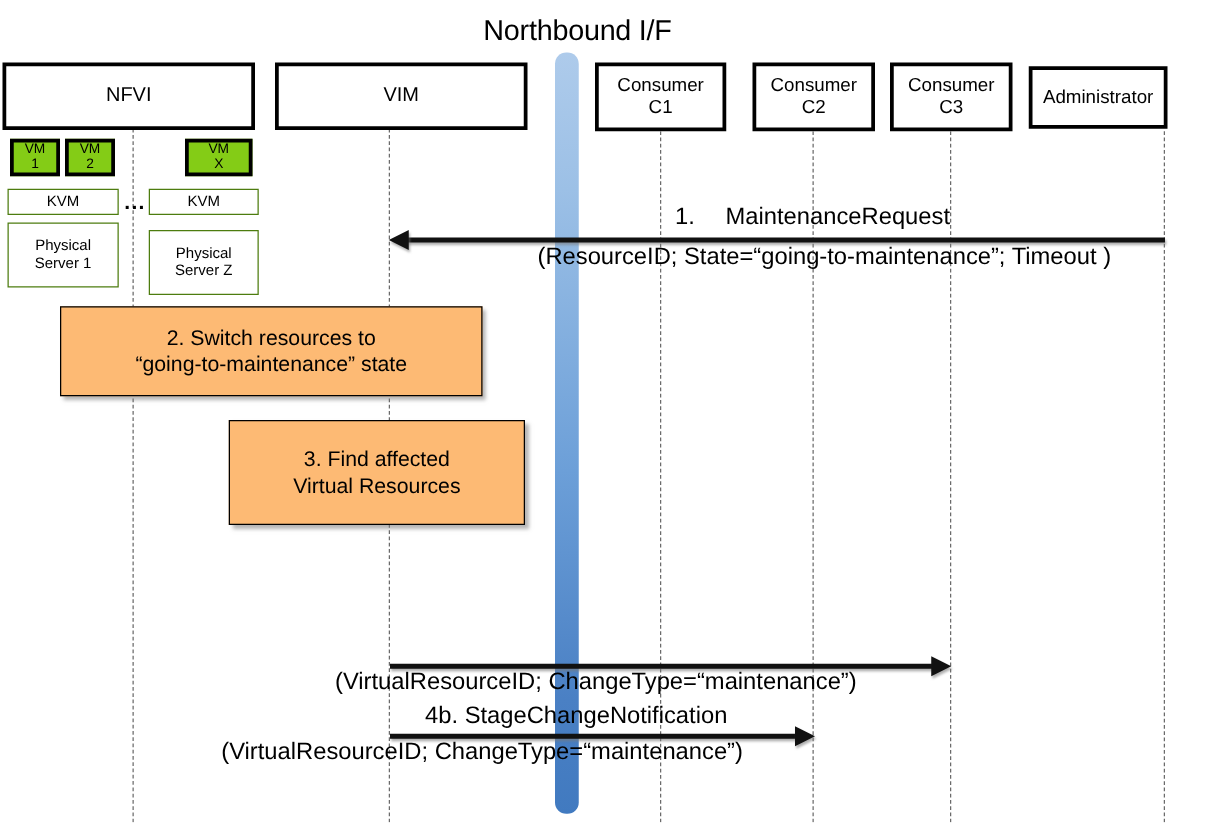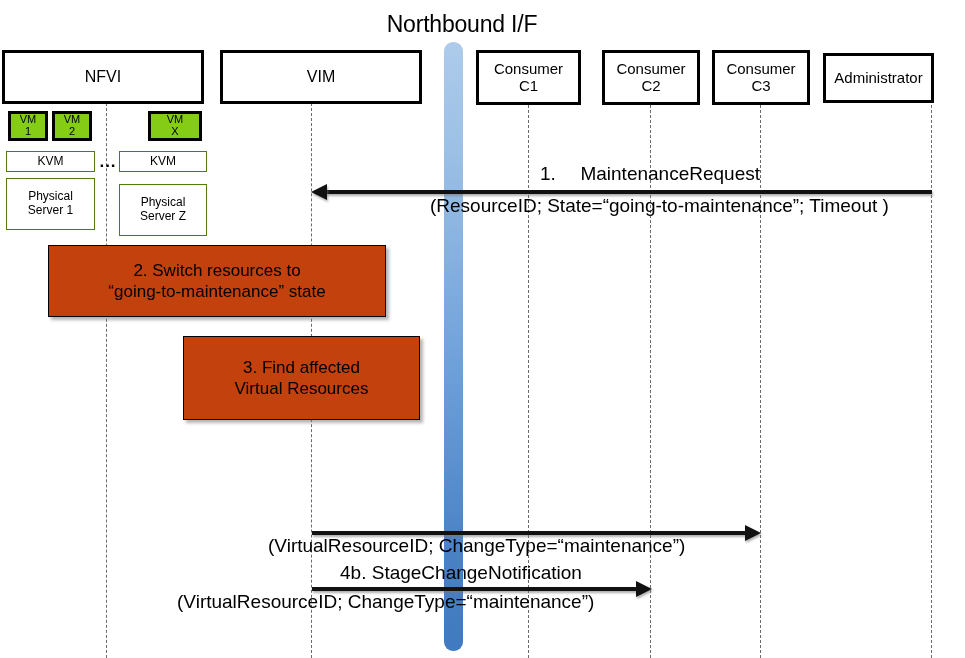--- a/index.html
+++ b/index.html
@@ -77,21 +77,21 @@
   .ellipsis {
     font-size: 17px;
     font-weight: bold;
     letter-spacing: 1px;
     color: #000;
   }
 
   
   .step-box {
     border: 1.5px solid #000000;
-    background: #c2410c;
+    background: #fdba74;
     box-shadow: 3px 3px 3px rgba(120,120,120,0.55);
     display: flex;
     align-items: center;
     justify-content: center;
     text-align: center;
     font-size: 17px;
     line-height: 1.25;
     padding: 2px 6px;
   }
 

